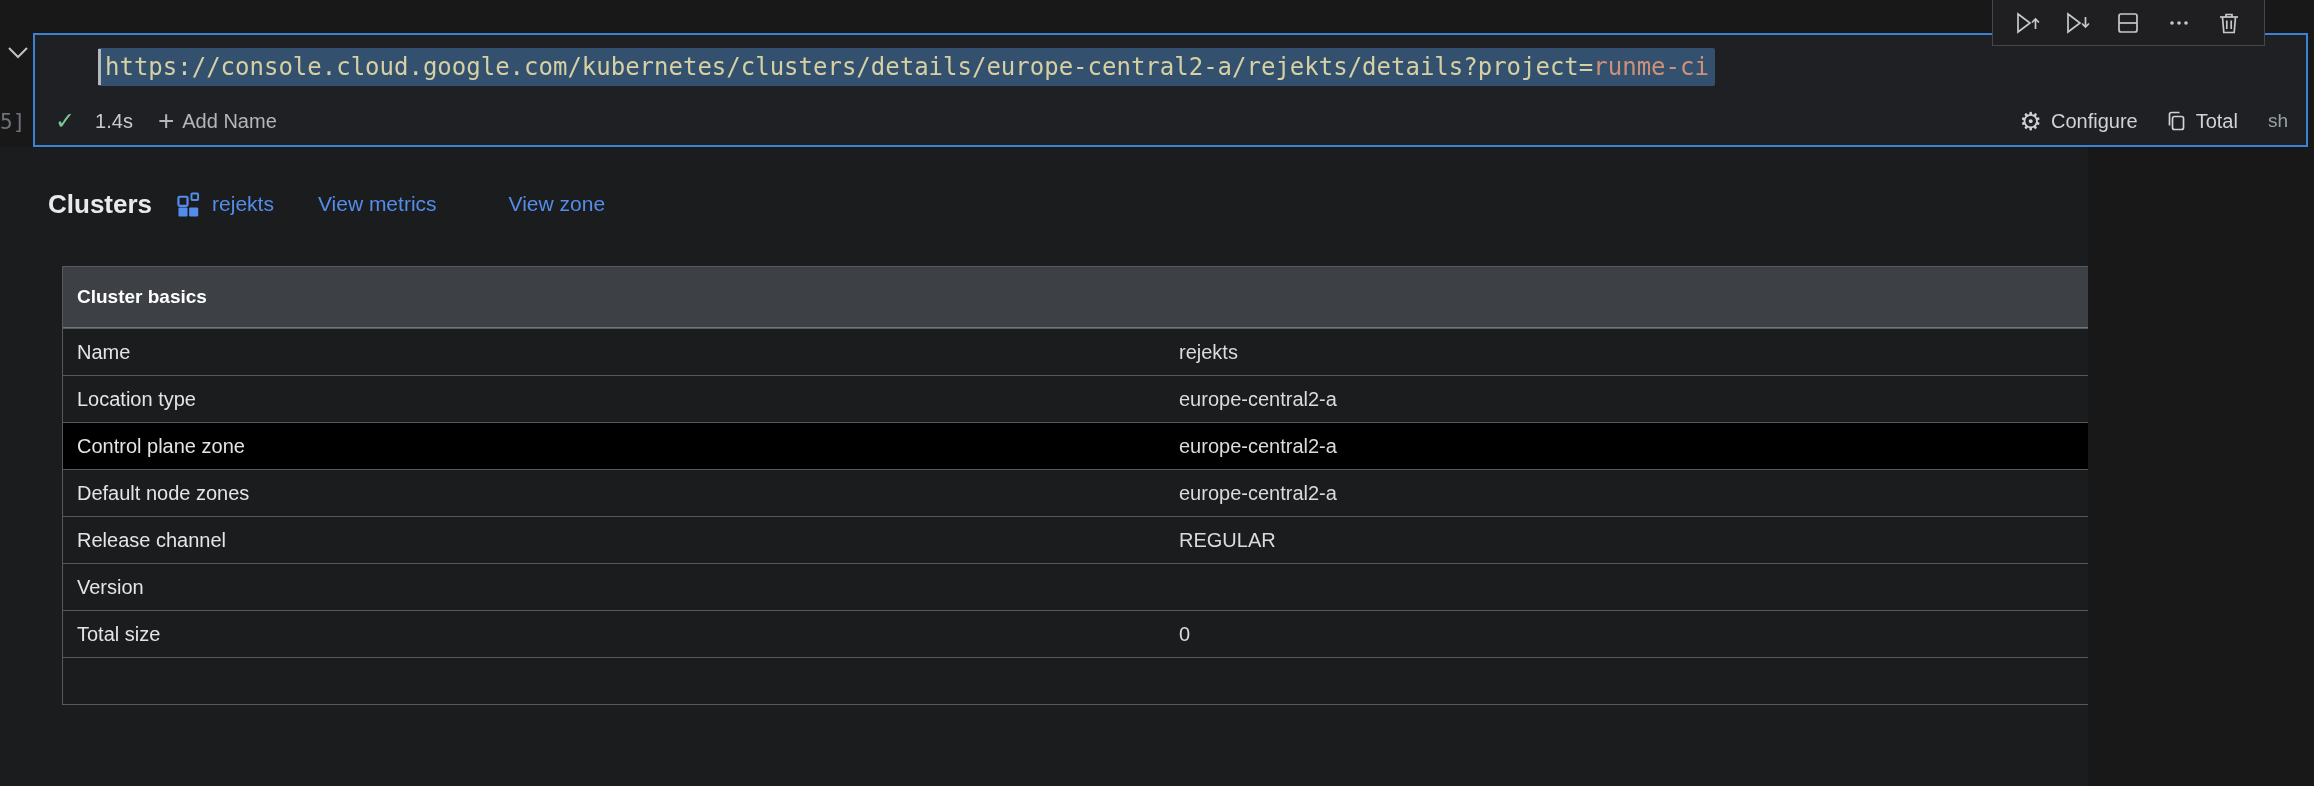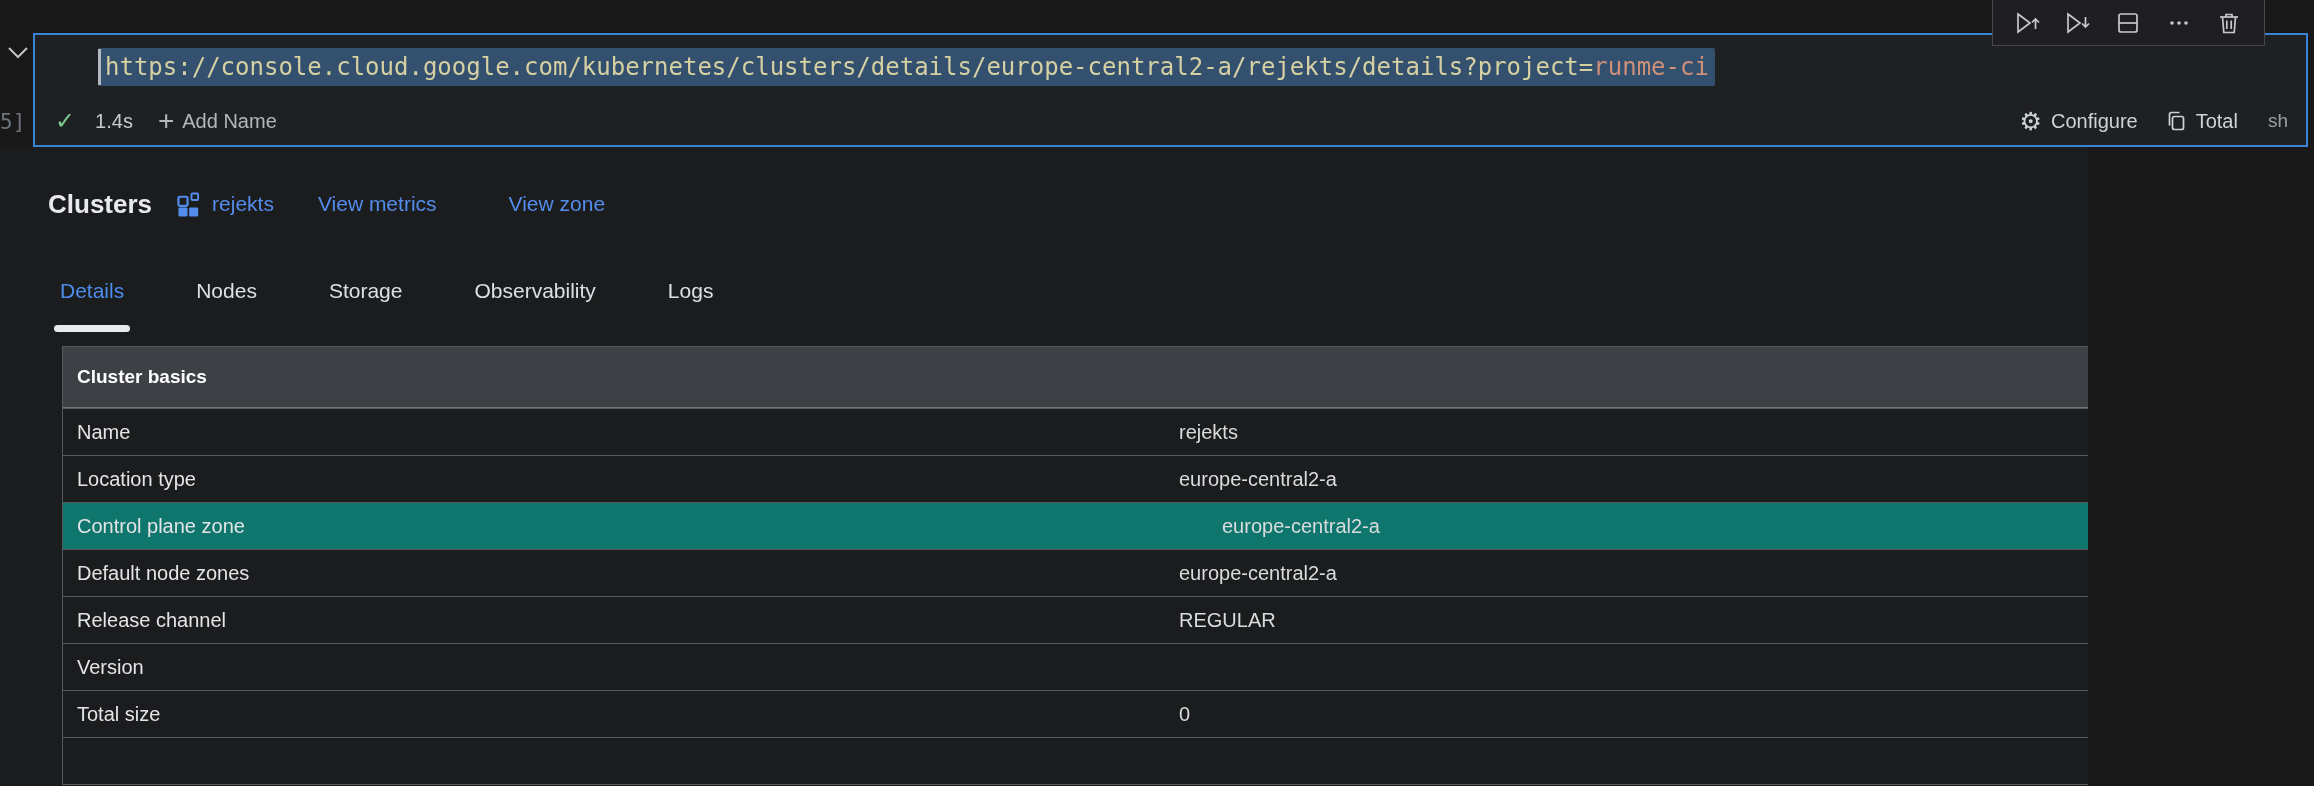--- a/index.html
+++ b/index.html
@@ -82,21 +82,21 @@
   .thead{
     height:60px;background:#3d4045;border-bottom:1px solid #74767a;
     display:flex;align-items:center;padding-left:14px;
     font-size:19px;font-weight:bold;color:#ffffff;
   }
   .trow{
     height:46px;display:grid;grid-template-columns:1102px 1fr;align-items:center;
     padding-left:14px;border-top:1px solid #55585c;font-size:20px;
   }
   .trow:first-of-type{border-top:none;}
-  .trow.hl{background:#0f766e;gap:43px;}
+  .trow.hl{background:#000000;}
   .tlabel{color:#e3e4e6;}
   .tvalue{color:#d9dbdd;}
   .redact{width:202px;height:34px;background:#27282a;border-radius:2px;margin-left:-16px;}
 </style>
 </head>
 <body>
 
 <span class="collapse-chevron">
   <svg width="24" height="14" viewBox="0 0 24 14" fill="none" stroke="#c0c3c6" stroke-width="2">
     <polyline points="3,2 12,11 21,2"></polyline>
@@ -178,27 +178,20 @@
         <rect x="2" y="13.4" width="7.4" height="7.4" rx="1" fill="#548ceb"></rect>
         <rect x="10.7" y="13.4" width="7.4" height="7.4" rx="1" fill="#548ceb"></rect>
         <rect x="12.6" y="2" width="5.4" height="5.4" rx="0.8" fill="none" stroke="#548ceb" stroke-width="1.6"></rect>
       </svg>
     </span>
     <a class="gcp-link cluster-link">rejekts</a>
     <a class="gcp-link metrics-link">View metrics</a>
     <a class="gcp-link">View zone</a>
   </div>
 
-  <div class="tabs">
-    <span class="tab active">Details</span>
-    <span class="tab">Nodes</span>
-    <span class="tab">Storage</span>
-    <span class="tab">Observability</span>
-    <span class="tab">Logs</span>
-  </div>
 
   <div class="detail-table">
     <div class="thead">Cluster basics</div>
 
     <div class="trow">
       <span class="tlabel">Name</span>
       <span class="tvalue">rejekts</span>
     </div>
     <div class="trow">
       <span class="tlabel">Location type</span>

